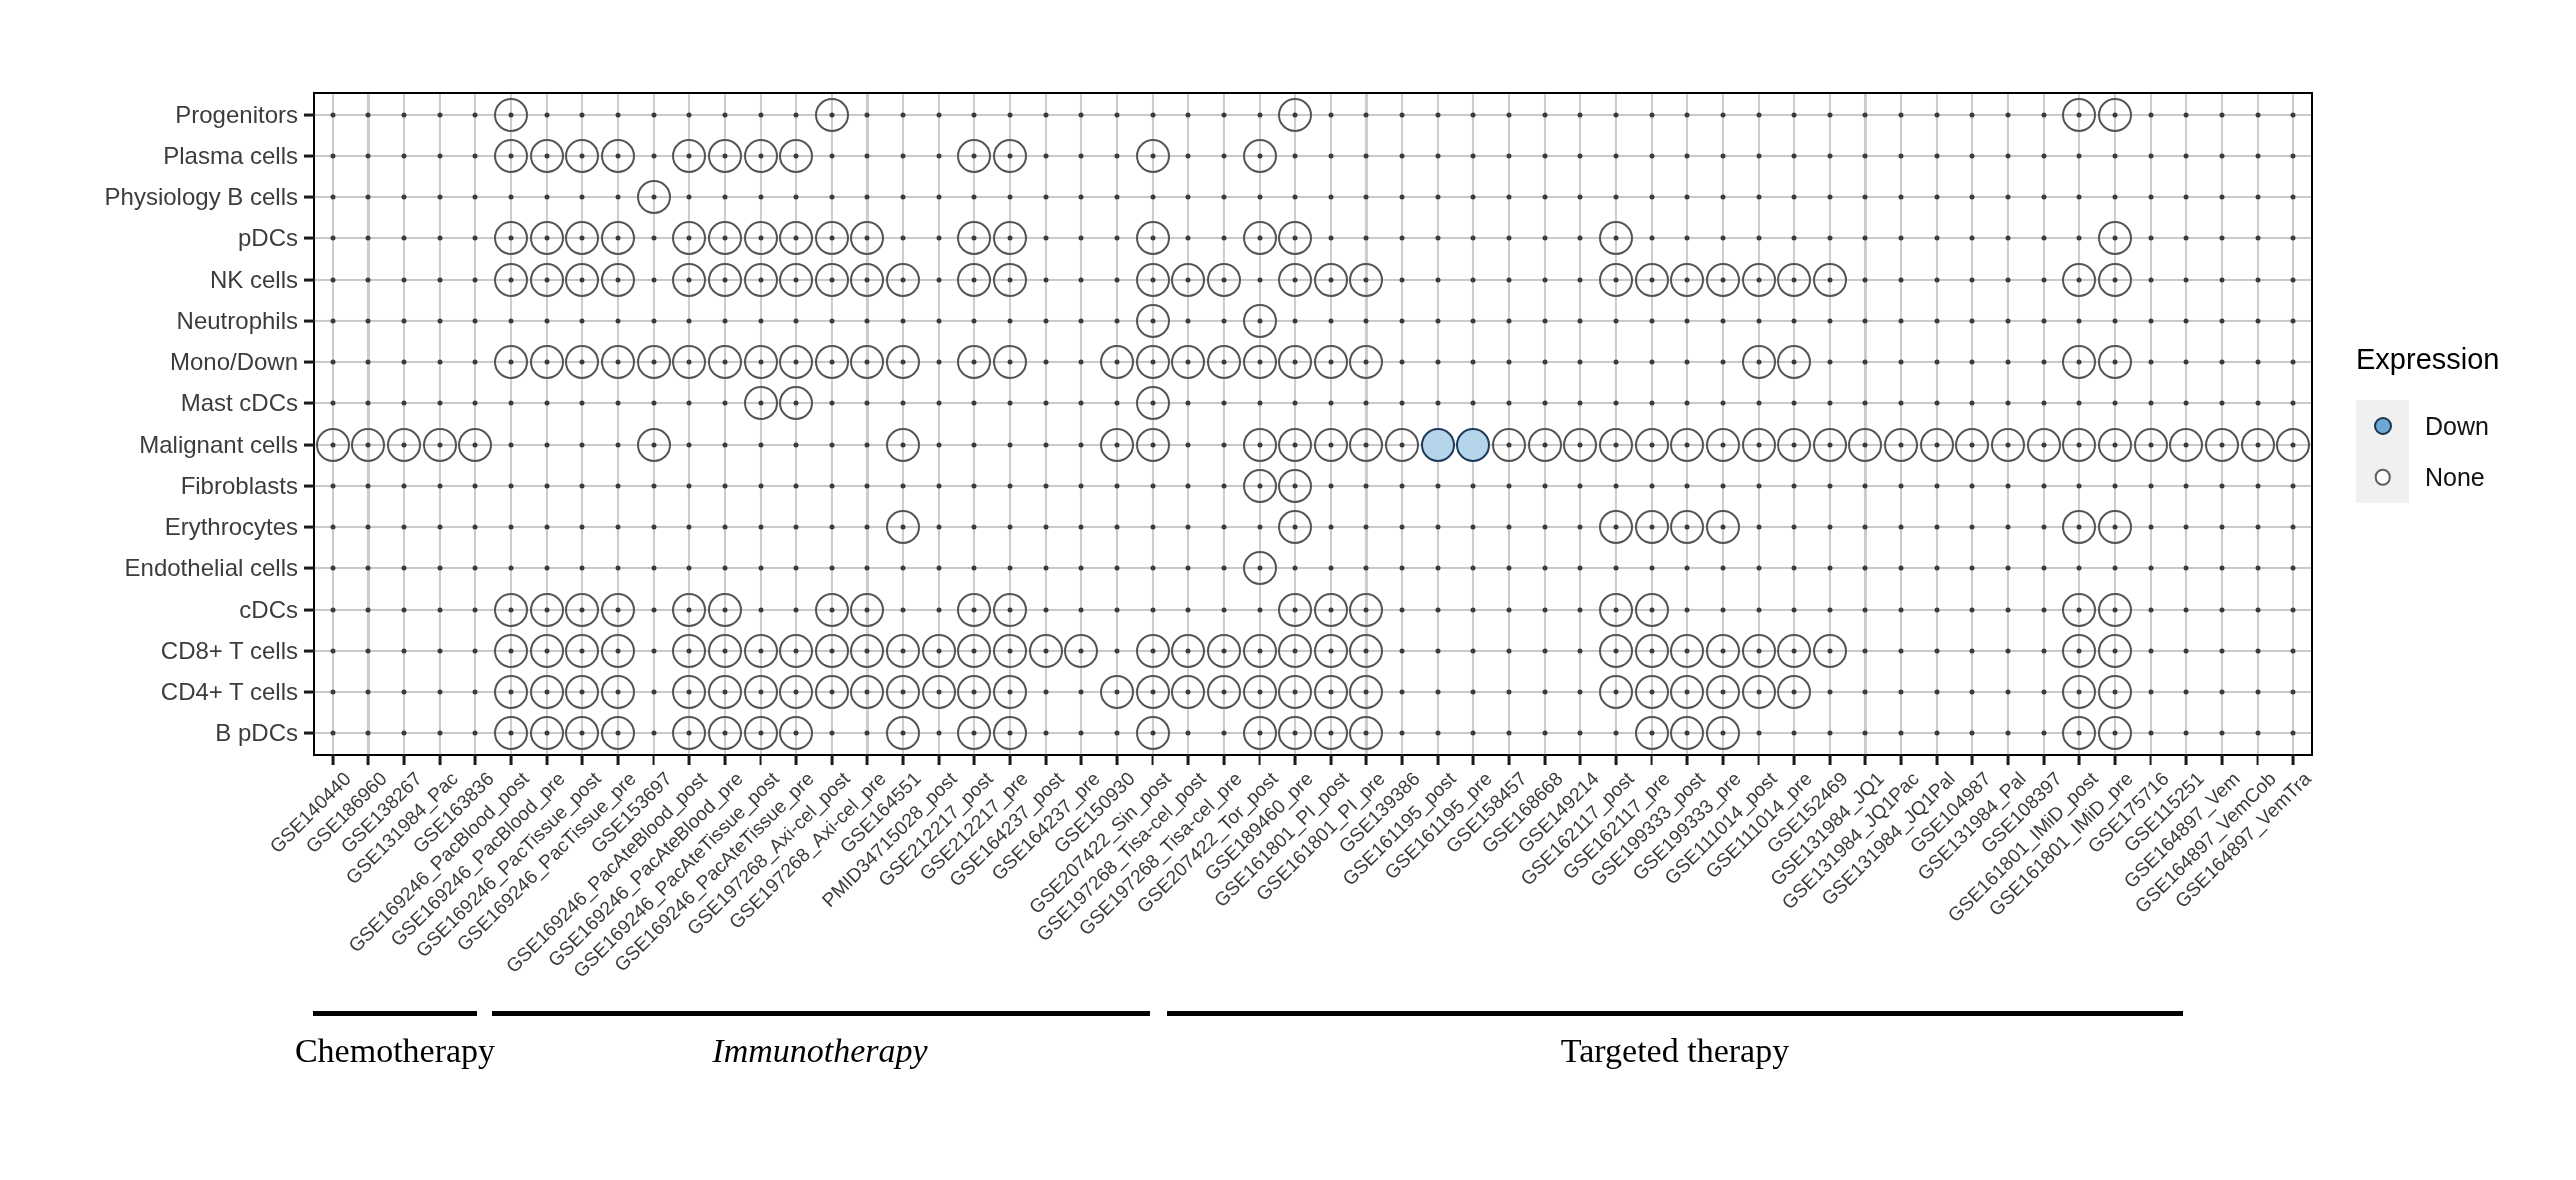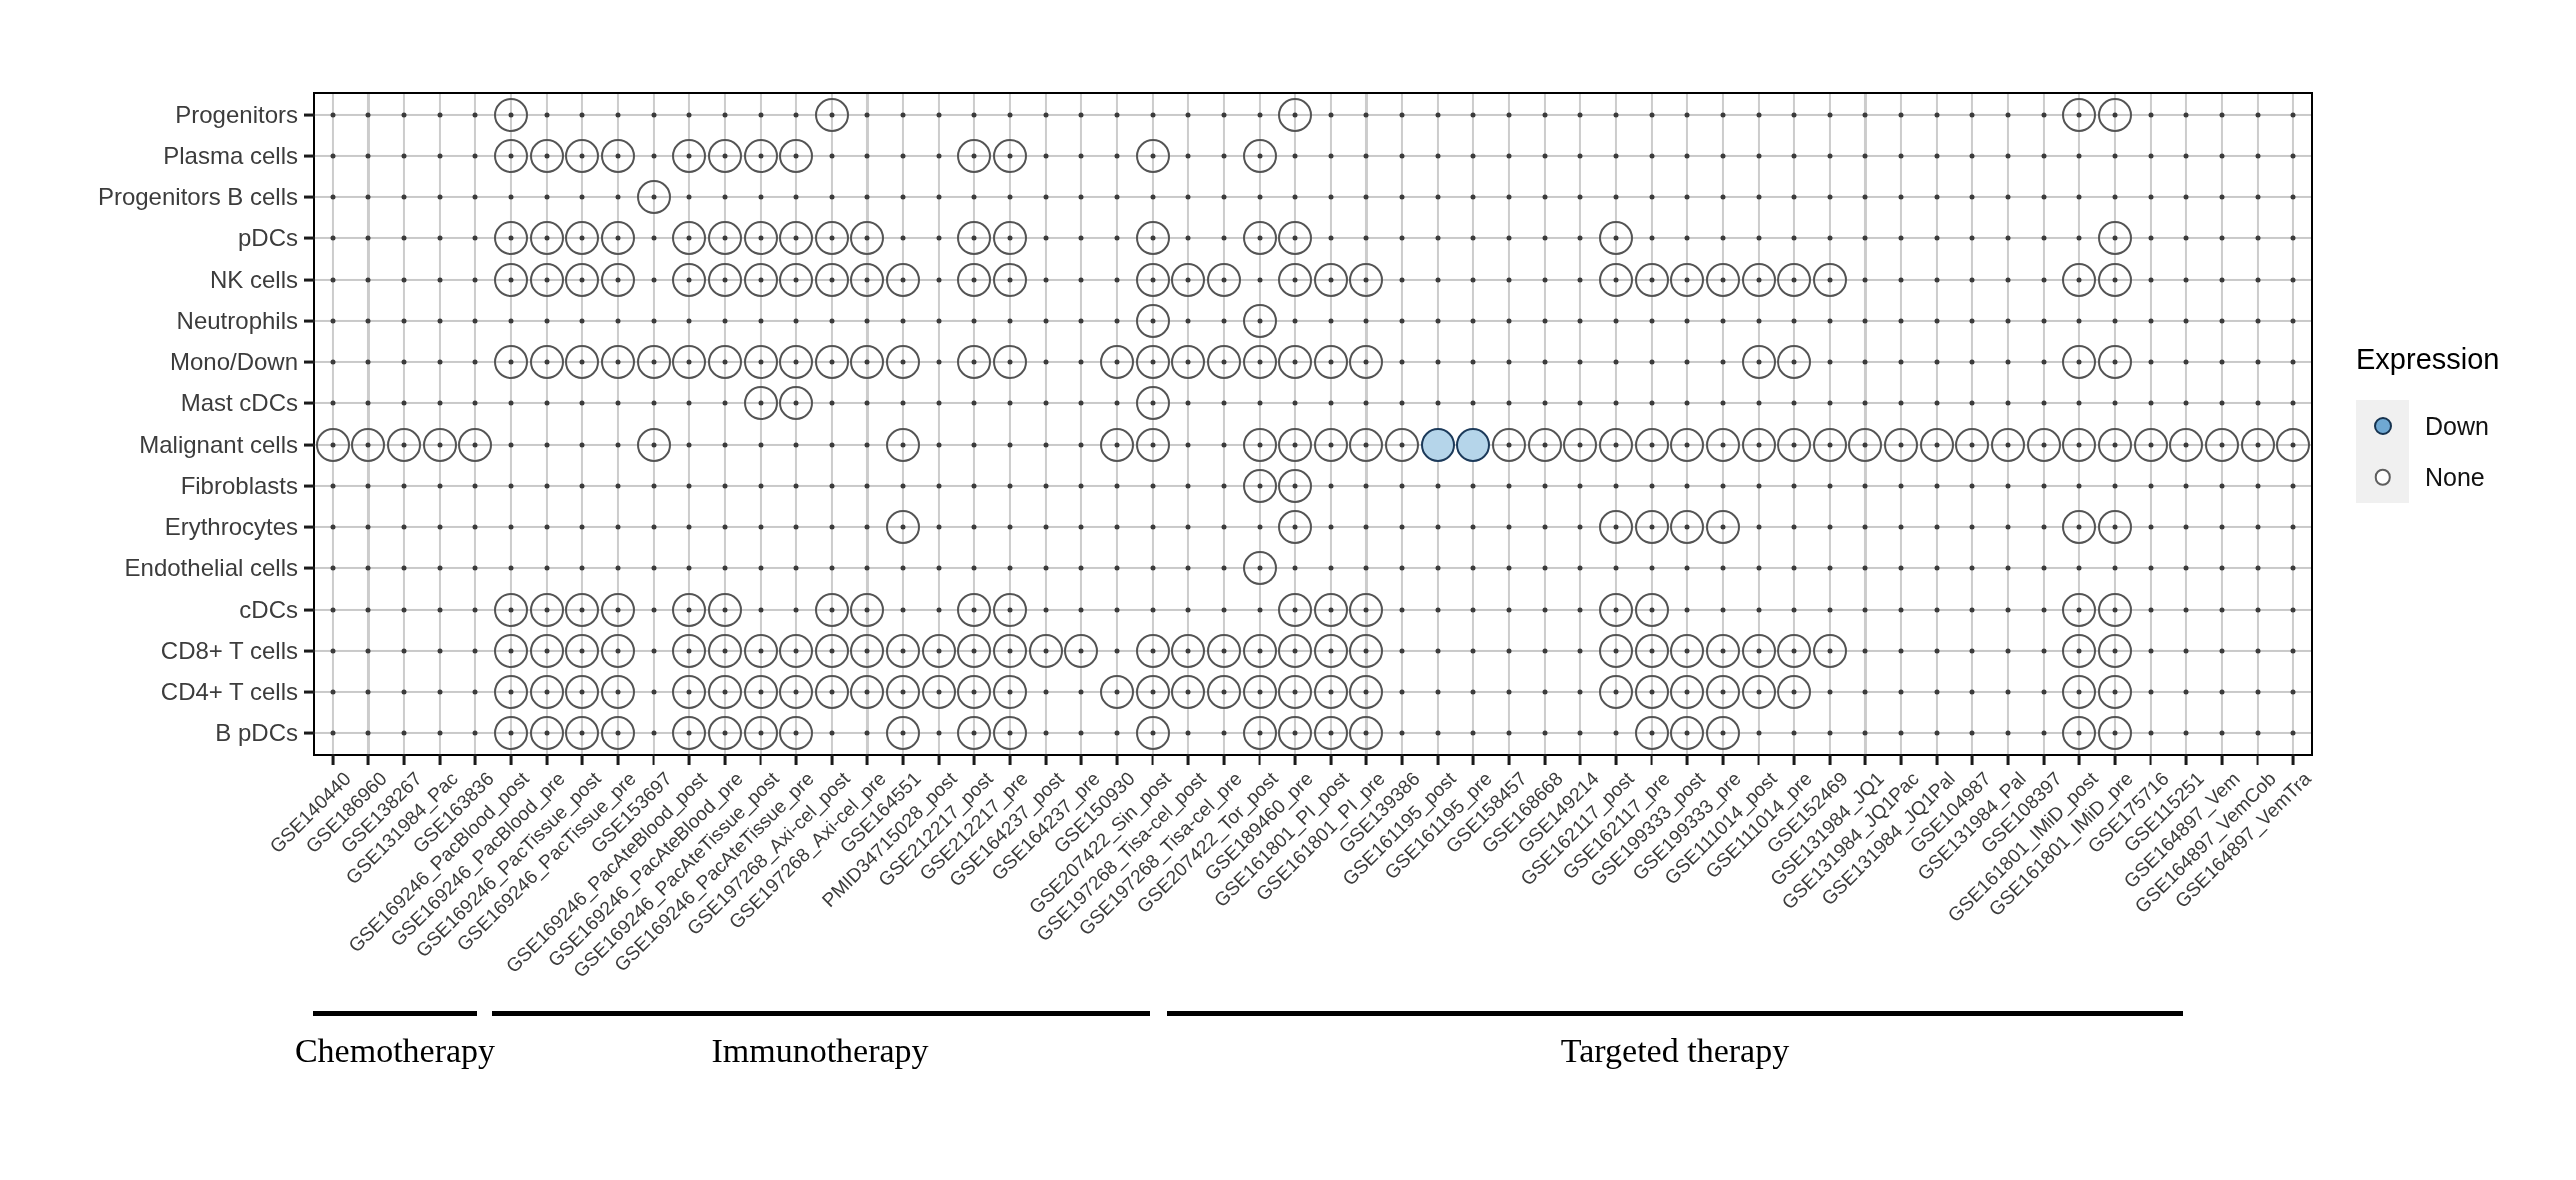--- a/index.html
+++ b/index.html
@@ -1361,21 +1361,21 @@
       <div class="xlab" style="left: calc(95.5357% + 7.2px);">GSE164897_Vem</div>
       <div class="tick-x" style="left: 97.3214%;"></div>
       <div class="xlab" style="left: calc(97.3214% + 7.2px);">GSE164897_VemCob</div>
       <div class="tick-x" style="left: 99.1071%;"></div>
       <div class="xlab" style="left: calc(99.1071% + 7.2px);">GSE164897_VemTra</div>
       <div class="tick-y" style="top: 3.125%;"></div>
       <div class="ylab" style="top: 3.125%;">Progenitors</div>
       <div class="tick-y" style="top: 9.375%;"></div>
       <div class="ylab" style="top: 9.375%;">Plasma cells</div>
       <div class="tick-y" style="top: 15.625%;"></div>
-      <div class="ylab" style="top: 15.625%;">Progenitors B cells</div>
+      <div class="ylab" style="top: 15.625%;">Physiology B cells</div>
       <div class="tick-y" style="top: 21.875%;"></div>
       <div class="ylab" style="top: 21.875%;">pDCs</div>
       <div class="tick-y" style="top: 28.125%;"></div>
       <div class="ylab" style="top: 28.125%;">NK cells</div>
       <div class="tick-y" style="top: 34.375%;"></div>
       <div class="ylab" style="top: 34.375%;">Neutrophils</div>
       <div class="tick-y" style="top: 40.625%;"></div>
       <div class="ylab" style="top: 40.625%;">Mono/Down</div>
       <div class="tick-y" style="top: 46.875%;"></div>
       <div class="ylab" style="top: 46.875%;">Mast cDCs</div>
@@ -1404,18 +1404,18 @@
       <span class="lg-dot none" style="background: rgb(255, 255, 255); border-color: rgb(95, 95, 95);"></span>
       <span class="lg-label l0">Down</span>
       <span class="lg-label l1">None</span>
     </div>
   </div>
 
   <div id="annotation-layer">
       <div class="group-bar" style="left: 313px; width: 164px;"></div>
       <div class="group-label" style="left: 395px;">Chemotherapy</div>
       <div class="group-bar" style="left: 492px; width: 658px;"></div>
-      <div class="group-label" style="left: 820px;">Immunotherapy</div>
+      <div class="group-label" style="left: 820px; font-style: italic;">Immunotherapy</div>
       <div class="group-bar" style="left: 1167px; width: 1016px;"></div>
       <div class="group-label" style="left: 1675px;">Targeted therapy</div>
     </div>
 </div>
 
 
 </body></html>

